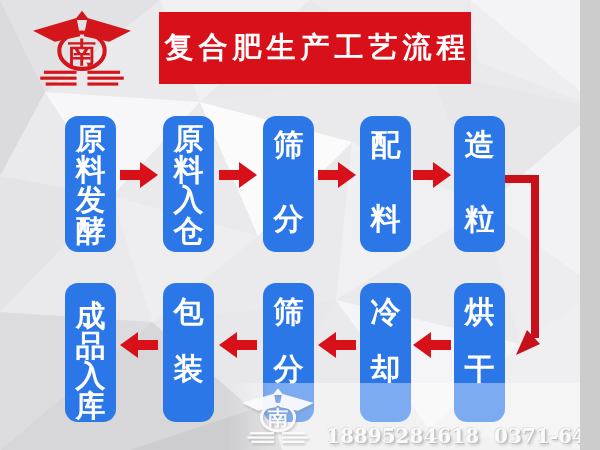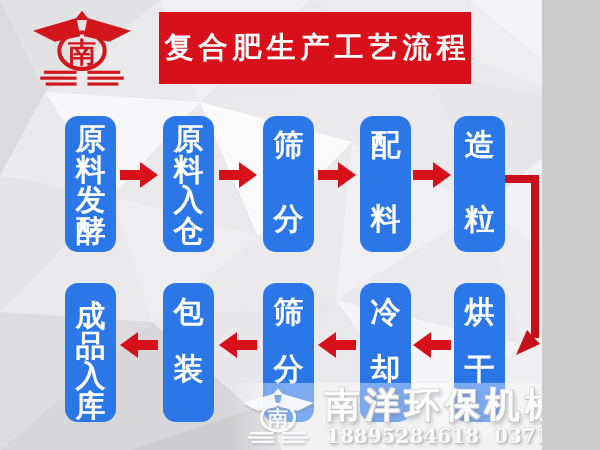--- a/index.html
+++ b/index.html
@@ -3,24 +3,23 @@
 <meta charset="utf-8">
 <style>
   :root{
     --red:#d8101a;
     --red-dark:#c8101a;
     --blue:#2b77e8;
     --wm-blue:#7fa6e6;
   }
   html,body{margin:0;padding:0;background:#ccc;}
   .stage{
-    position:relative;width:514px;height:450px;overflow:hidden;
+    position:relative;width:580px;height:450px;overflow:hidden;
     font-family:"DejaVu Sans","Liberation Sans",sans-serif;
     background:#eaeaec;
-    padding-left:28px;
   }
   .bg{position:absolute;left:0;top:0;width:600px;height:450px;z-index:0;}
 
   
   .logo-header{position:absolute;left:30px;top:9px;width:104px;height:78px;z-index:2;color:#d2161c;}
   .logo-footer{position:absolute;left:240px;top:387px;width:76px;height:57px;z-index:6;color:#fbfbfd;opacity:.95;
     filter:drop-shadow(1px 2px 1px rgba(140,140,140,.45));}
   .banner{
     position:absolute;left:159px;top:12px;width:312px;height:72px;z-index:2;
     background:var(--red);display:flex;align-items:center;justify-content:center;
@@ -217,19 +216,18 @@
     </div>
   <div class="arrow left ar2 ax4">
       <span class="bar"></span>
       <span class="head"></span>
     </div>
 
   <div class="wm-band"></div>
   <svg class="logo-footer" viewBox="0 0 112 86">
     <use href="#ny-logo" xlink:href="#ny-logo"></use>
   </svg>
-  <div class="company"><span class="vchar">南</span><span class="vchar">洋</span><span class="vchar">环</span><span class="vchar">保</span><span class="vchar">机</span><span class="vchar">械</span></div>
   <div class="phones">
     <span>18895284618</span>
     <span>0371-64388919</span>
   </div>
 
 </div>
 
 </body></html>

